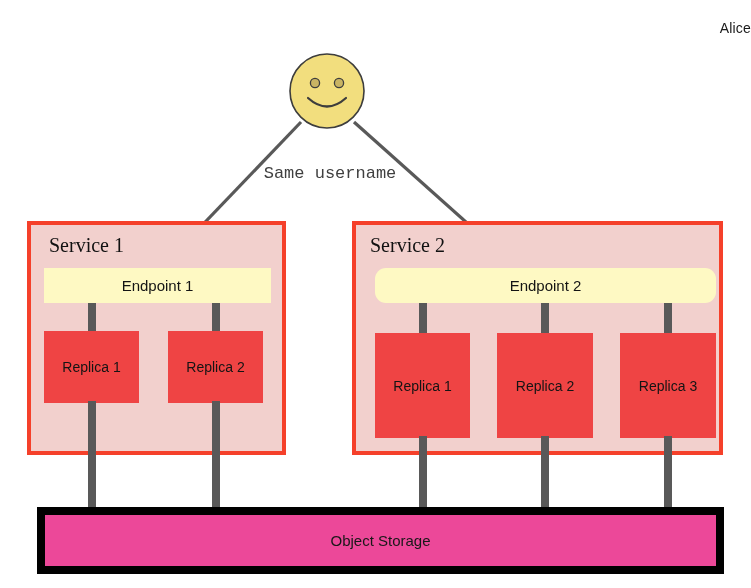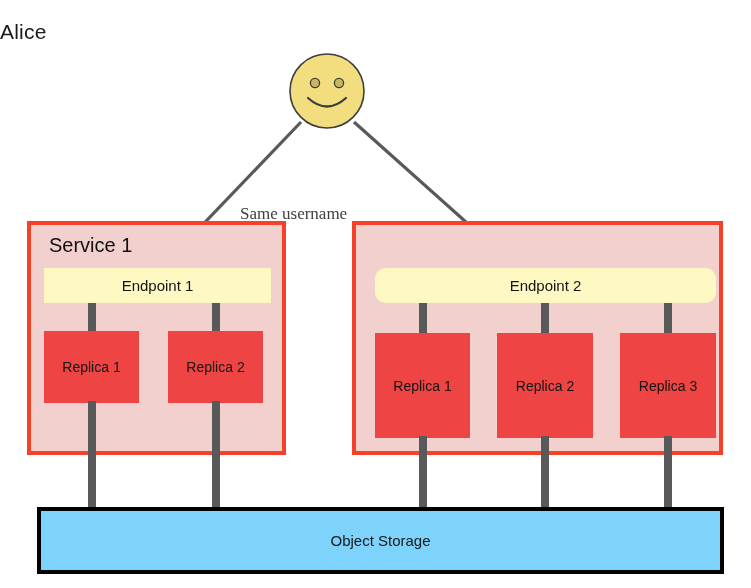--- a/index.html
+++ b/index.html
@@ -17,22 +17,22 @@
     background: #ffffff;
     overflow: hidden;
   }
   .abs { position: absolute; }
 
   
   #alice-label {
     left: 0px;
     top: 20px;
     width: 751px;
-    text-align: left;
-    font-size: 21px;
+    text-align: right;
+    font-size: 14px;
     color: #1a1a1a;
     font-family: "Liberation Sans", sans-serif;
     letter-spacing: 0.2px;
   }
   #alice-face-wrap {
     left: 287px;
     top: 51px;
     width: 80px;
     height: 80px;
   }
@@ -44,38 +44,38 @@
     width: 751px;
     height: 588px;
     pointer-events: none;
   }
 
   
   #same-cred-caption {
     left: 240px;
     top: 162px;
     width: 180px;
+    text-align: center;
     font-size: 17px;
     line-height: 23px;
     color: #3f3f3f;
-    font-family: Liberation Serif, serif;
-    margin-top: 40px;
+    font-family: Liberation Mono, monospace;
   }
 
   
   .service-box {
     background: #f2d0cd;
     border: 4px solid #f5402a;
     box-sizing: border-box;
   }
   .service-title {
     position: absolute;
     font-size: 20px;
     color: #111111;
-    font-family: Liberation Sans, sans-serif;
+    font-family: Liberation Serif, serif;
   }
   #service-1-box { left: 27px; top: 221px; width: 259px; height: 234px; }
   #service-2-box { left: 352px; top: 221px; width: 371px; height: 234px; }
   #service-1-title { left: 49px; top: 234px; }
   #service-2-title { left: 370px; top: 234px; }
 
   
   .endpoint {
     background: #fef9c3;
     box-sizing: border-box;
@@ -106,22 +106,22 @@
     background: #595959;
     width: 8px;
   }
 
   
   #object-storage-box {
     left: 37px;
     top: 507px;
     width: 687px;
     height: 67px;
-    background: #7dd3fc;
-    border: 4px solid #000000;
+    background: #ec4899;
+    border: 8px solid #000000;
     box-sizing: border-box;
     display: flex;
     align-items: center;
     justify-content: center;
     font-size: 15px;
     color: #181818;
     font-family: "Liberation Sans", sans-serif;
   }
 </style>
 </head>
@@ -165,20 +165,21 @@
   <div class="abs connector" style="left:88px; top:303px; height:30px;"></div>
   <div class="abs connector" style="left:212px; top:303px; height:30px;"></div>
 
   <div class="abs replica" style="left:44px; top:331px; width:95px; height:72px;">Replica 1</div>
   <div class="abs replica" style="left:168px; top:331px; width:95px; height:72px;">Replica 2</div>
 
   <div class="abs connector" style="left:88px; top:401px; height:110px;"></div>
   <div class="abs connector" style="left:212px; top:401px; height:110px;"></div>
 
   <div class="abs service-box" id="service-2-box"></div>
+  <div class="service-title" id="service-2-title">Service 2</div>
 
   <div class="abs endpoint" id="endpoint-2">Endpoint 2</div>
 
   <div class="abs connector" style="left:419px; top:303px; height:32px;"></div>
   <div class="abs connector" style="left:541px; top:303px; height:32px;"></div>
   <div class="abs connector" style="left:664px; top:303px; height:32px;"></div>
 
   <div class="abs replica" style="left:375px; top:333px; width:95px; height:105px;">Replica 1</div>
   <div class="abs replica" style="left:497px; top:333px; width:96px; height:105px;">Replica 2</div>
   <div class="abs replica" style="left:620px; top:333px; width:96px; height:105px;">Replica 3</div>

